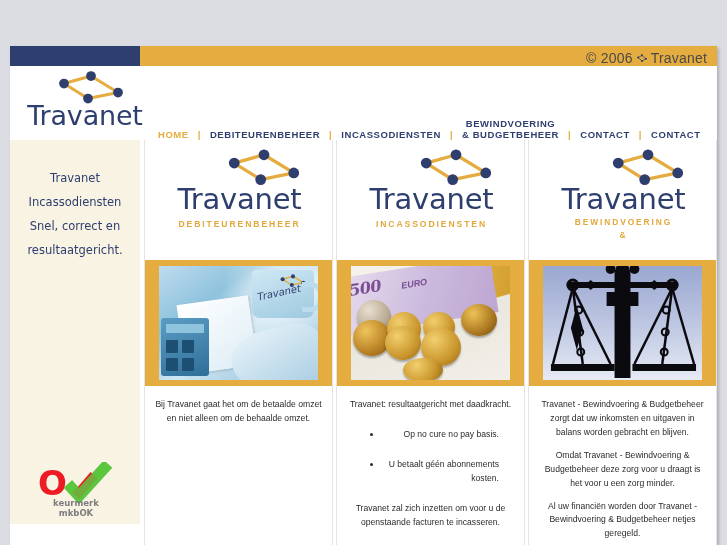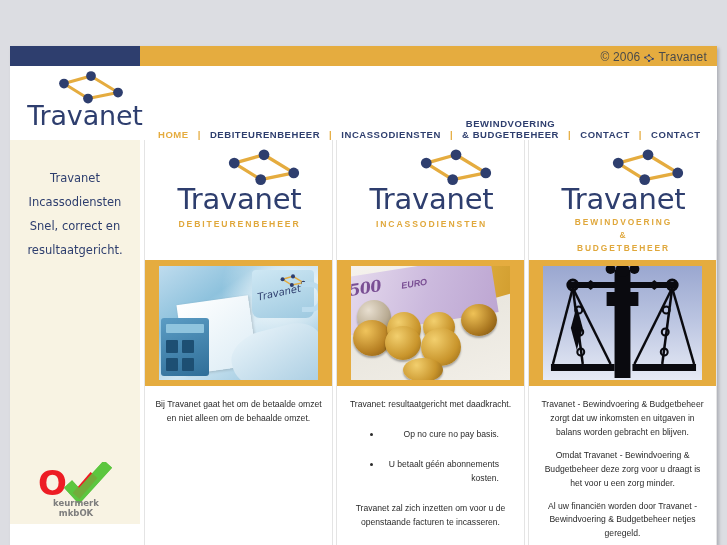--- a/index.html
+++ b/index.html
@@ -39,25 +39,25 @@
   }
   .topbar-gold {
     position: absolute;
     left: 130px; top: 0;
     width: 577px; height: 20px;
     background: #e5ac3f;
   }
   .copyright {
     position: absolute;
     right: 10px; top: 4px;
-    font-size: 12px;
+    font-size: 14px;
     color: #4a4a4a;
     letter-spacing: .2px;
     display: flex;
-    align-items: center;
+    align-items: flex-start;
     gap: 2px;
     white-space: nowrap;
   }
   .copyright .mini-logo {
     display: inline-block;
     width: 14px; height: 11px;
     position: relative;
     top: 1px;
   }
 
@@ -549,21 +549,20 @@
               <circle cx="16" cy="18" r="6.5" fill="#2e3e6e"></circle>
               <circle cx="52" cy="8" r="6.5" fill="#2e3e6e"></circle>
               <circle cx="88" cy="30" r="6.5" fill="#2e3e6e"></circle>
               <circle cx="48" cy="38" r="6.5" fill="#2e3e6e"></circle>
             </svg>
           </span>
           <div class="wordmark">Travanet</div>
           <div class="sub">
             <div>BEWINDVOERING</div>
             <div>&amp;</div>
-            <div>BUDGETBEHEER</div>
           </div>
         </div>
 
         <div class="photo-wrap">
           <div class="photo ph-scales">
             <span class="art">
               <svg viewBox="0 0 160 114" width="100%" height="100%" preserveAspectRatio="none">
                 <g fill="#0a0a0f">
                   <rect x="72" y="4" width="16" height="108"></rect>
                   <rect x="64" y="26" width="32" height="14"></rect>

